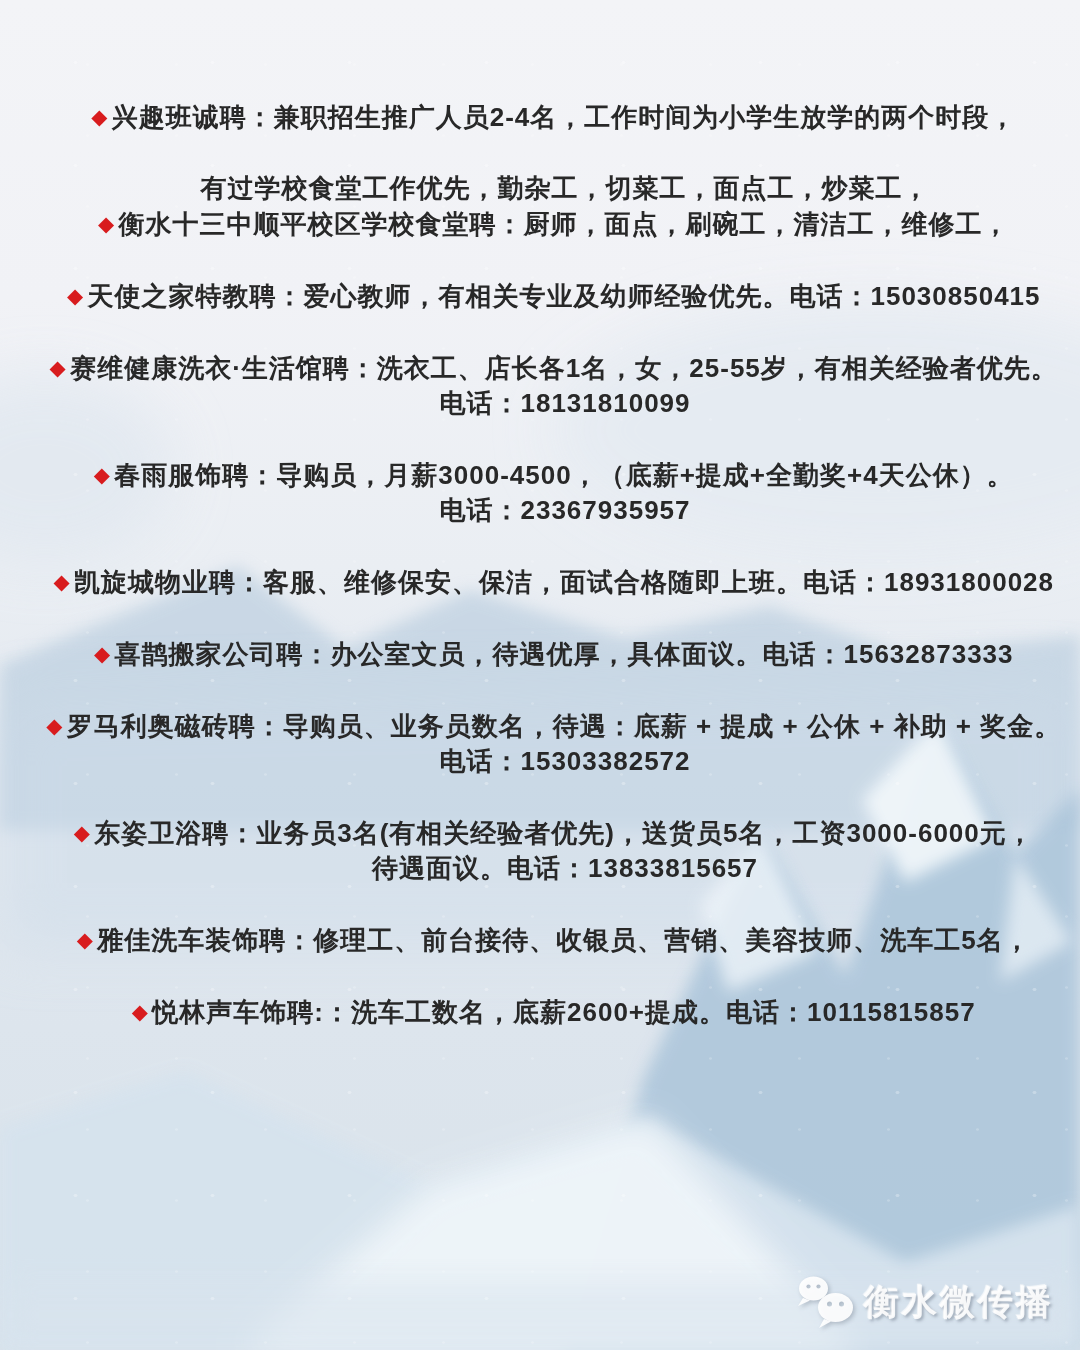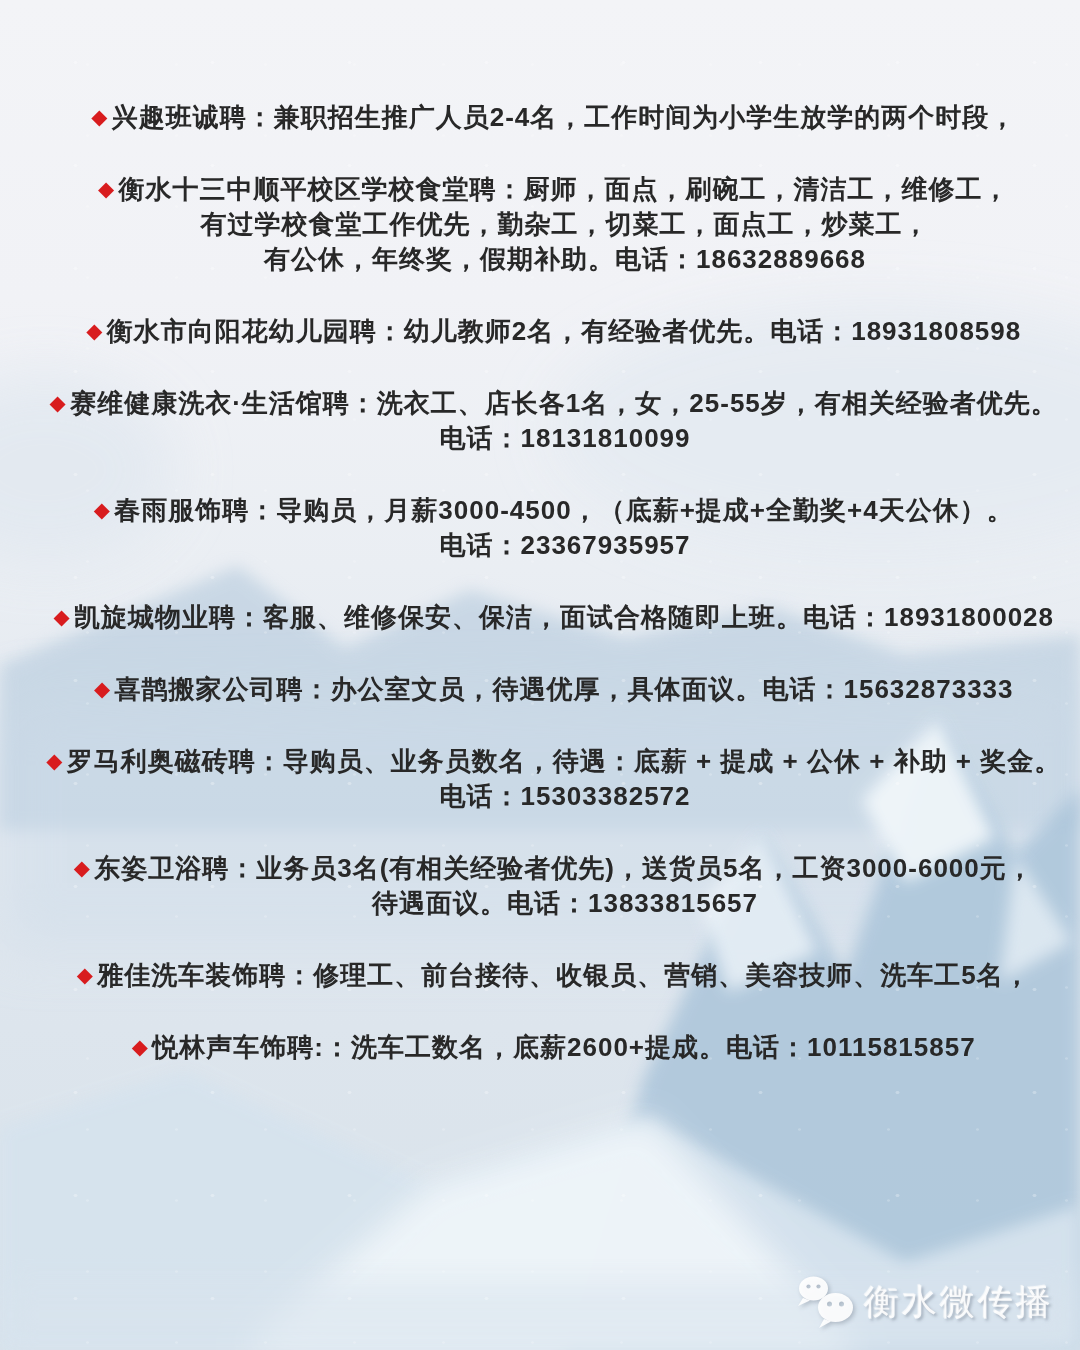--- a/index.html
+++ b/index.html
@@ -56,21 +56,21 @@
   }
   .watermark {
     position:absolute;
     right:26px; bottom:20px;
     display:flex; align-items:center; gap:10px;
     z-index:3;
   }
   .wm-label {
     font-size:35px;
     letter-spacing:3px;
-    font-weight:400;
+    font-weight:700;
     color:rgba(255,255,255,0.88);
     text-shadow:2px 2px 3px rgba(115,126,142,0.55), -1px -1px 1px rgba(255,255,255,0.85);
   }
   .wm-icon { filter:drop-shadow(2px 2px 2px rgba(115,126,142,0.45)); }
 </style>
 </head>
 <body>
 
 <div class="page">
 
@@ -101,26 +101,25 @@
     <path d="M0,1350 L0,1128 L185,1072 L430,1185 L648,1118 L905,1262 L1080,1205 L1080,1350 Z" fill="#d6e3ee" opacity="0.95" filter="url(#b8)"></path>
     <path d="M240,1350 L430,1185 L648,1118 L862,1350 Z" fill="#eff5f9" opacity="0.95" filter="url(#b16)"></path>
     <rect x="0" y="1280" width="1080" height="70" fill="#d9e4ee" opacity="0.6" filter="url(#b16)"></rect>
   </svg>
 
   <div class="content">
       <div class="listing">
         <div class="line"><span class="bullet">◆</span><span>兴趣班诚聘：兼职招生推广人员2-4名，工作时间为小学生放学的两个时段，</span></div>
       </div>
       <div class="listing">
+        <div class="line cont"><span>有过学校食堂工作优先，勤杂工，切菜工，面点工，炒菜工，</span></div>
         <div class="line"><span class="bullet">◆</span><span>衡水十三中顺平校区学校食堂聘：厨师，面点，刷碗工，清洁工，维修工，</span></div>
-        <div class="line cont"><span>有过学校食堂工作优先，勤杂工，切菜工，面点工，炒菜工，</span></div>
-        <div class="line cont"><span>有公休，年终奖，假期补助。电话：18632889668</span></div>
       </div>
       <div class="listing">
-        <div class="line"><span class="bullet">◆</span><span>衡水市向阳花幼儿园聘：幼儿教师2名，有经验者优先。电话：18931808598</span></div>
+        <div class="line"><span class="bullet">◆</span><span>天使之家特教聘：爱心教师，有相关专业及幼师经验优先。电话：15030850415</span></div>
       </div>
       <div class="listing">
         <div class="line"><span class="bullet">◆</span><span>赛维健康洗衣·生活馆聘：洗衣工、店长各1名，女，25-55岁，有相关经验者优先。</span></div>
         <div class="line cont"><span>电话：18131810099</span></div>
       </div>
       <div class="listing">
         <div class="line"><span class="bullet">◆</span><span>春雨服饰聘：导购员，月薪3000-4500，（底薪+提成+全勤奖+4天公休）。</span></div>
         <div class="line cont"><span>电话：23367935957</span></div>
       </div>
       <div class="listing">

